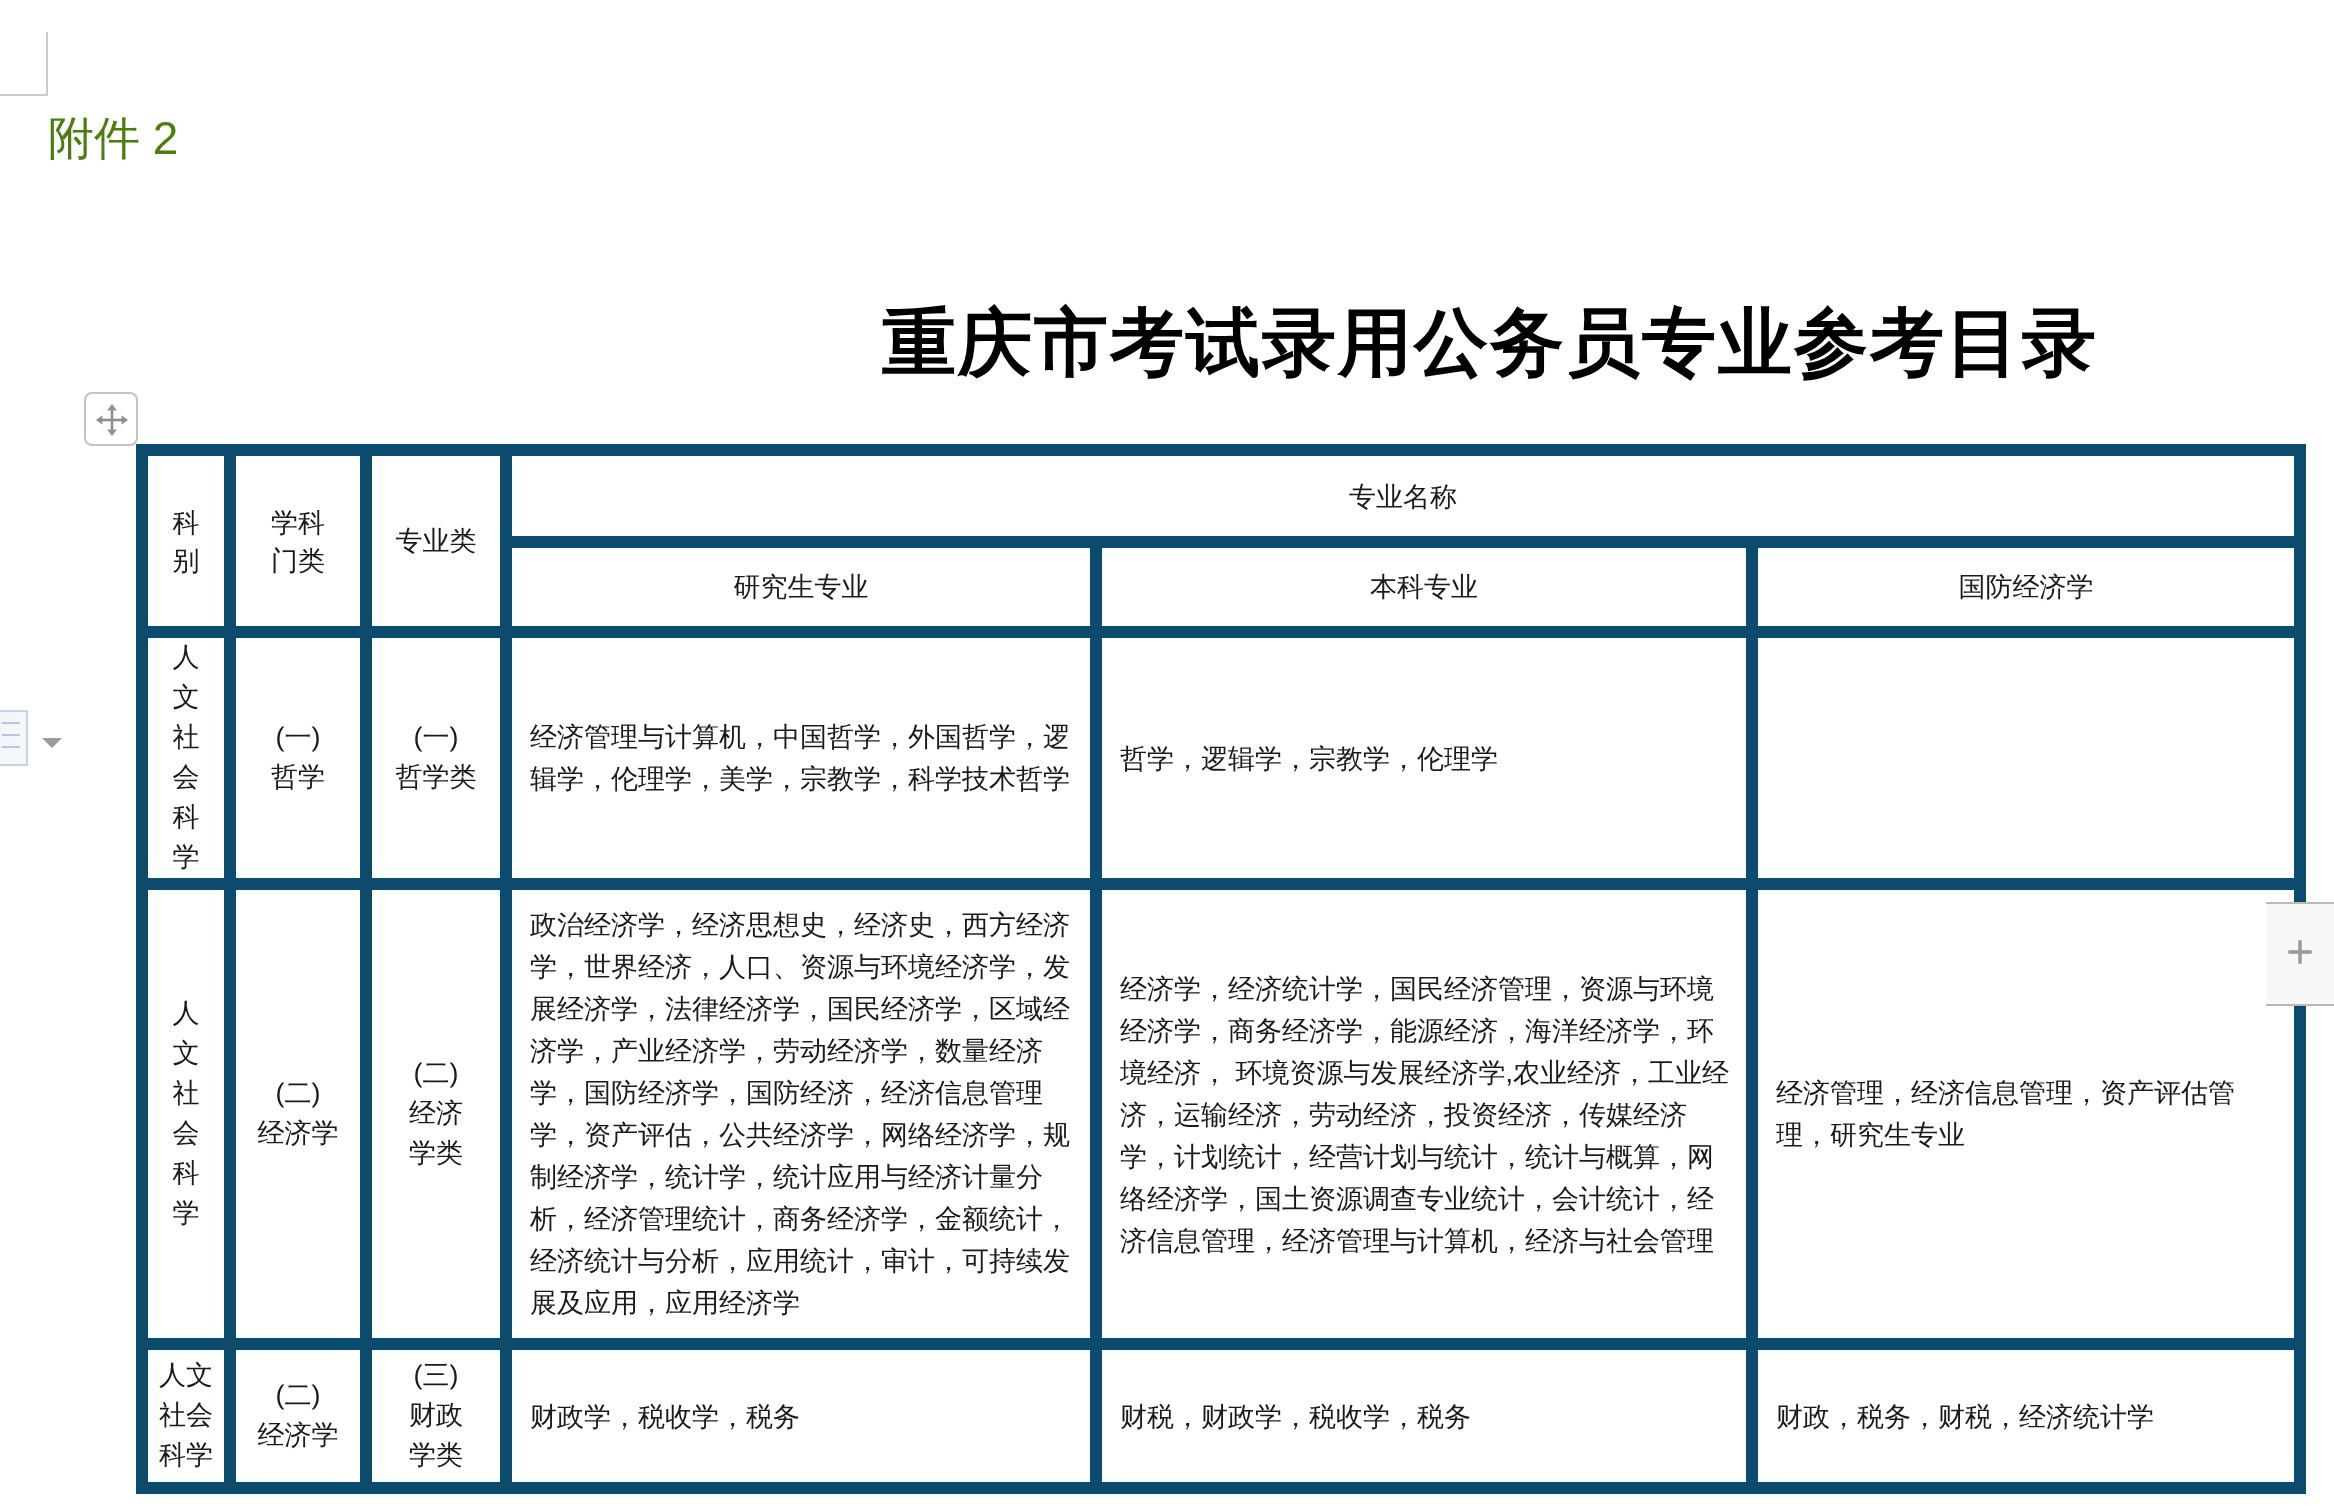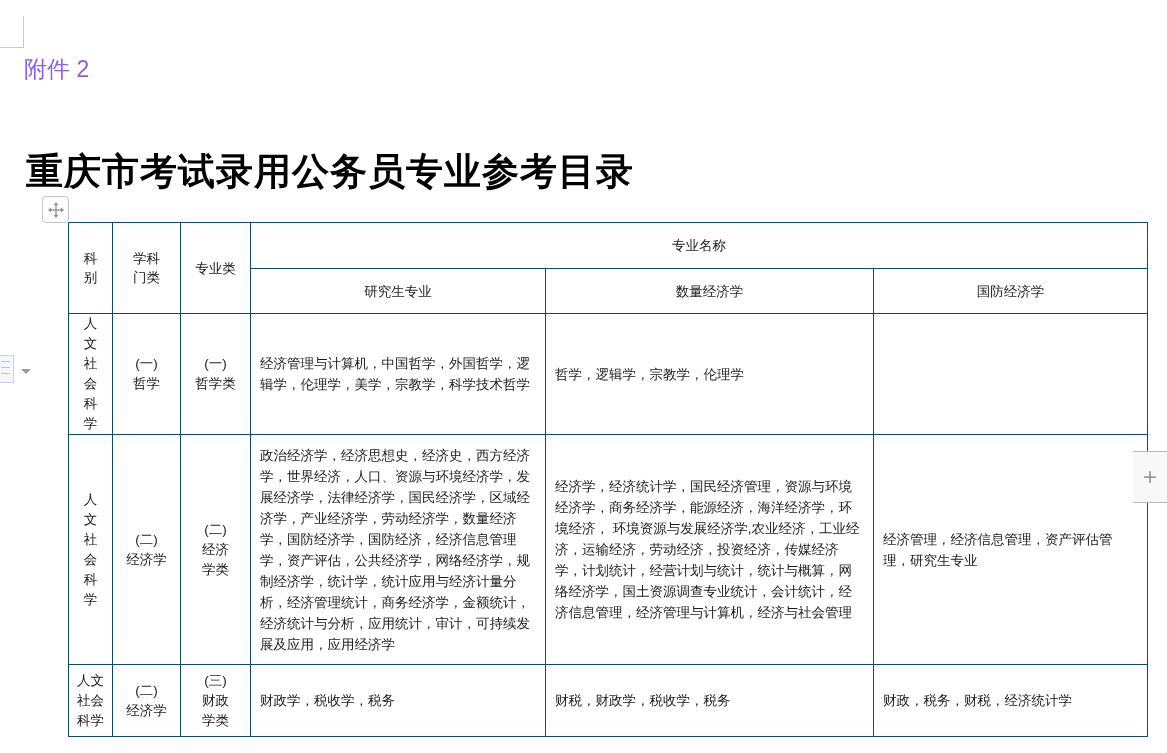--- a/index.html
+++ b/index.html
@@ -12,25 +12,25 @@
     overflow: hidden;
   }
   .corner-mark {
     position: absolute; left: 0; top: 16px;
     width: 24px; height: 32px;
     border-right: 1px solid #cbcbcb;
     border-bottom: 1px solid #cbcbcb;
   }
   .attachment {
     position: absolute; left: 24px; top: 54px;
-    font-size: 23px; color: #8b5cf6;
+    font-size: 23px; color: #4d7c0f;
   }
   .doc-title {
     position: absolute; left: 0; top: 147px; width: 1049px;
-    text-align: left; padding-left: 26px;
+    text-align: right; padding-left: 26px;
     font-size: 37px; font-weight: 700; letter-spacing: 1px; color: #000;
     white-space: nowrap;
   }
   .move-handle {
     position: absolute; left: 42px; top: 196px;
     width: 27px; height: 27px;
     background: #fff;
     border: 1px solid #c3c3c3; border-radius: 4px;
     display: flex; align-items: center; justify-content: center;
     cursor: move;
@@ -73,21 +73,21 @@
     font-size: 24px; font-weight: 200; color: #9a9a9a; line-height: 1;
   }
   table.catalog {
     position: absolute; left: 68px; top: 222px;
     width: 1079px;
     border-collapse: collapse;
     table-layout: fixed;
     background: #fff;
   }
   table.catalog td {
-    border: 1px solid #0c4a6e;
+    border: 6px solid #0c4a6e;
     font-size: 13.5px;
     vertical-align: middle;
     overflow: hidden;
   }
   td.hd { text-align: center; white-space: pre-line; line-height: 19px; }
   td.vcell { text-align: center; white-space: pre-line; line-height: 20px; }
   td.body-cell {
     text-align: left; padding: 6px 8px 6px 9px;
     line-height: 21px;
   }
@@ -142,21 +142,21 @@
       <tr style="height:46px">
     <td class="hd" rowspan="2">科
 别</td>
     <td class="hd" rowspan="2">学科
 门类</td>
     <td class="hd" rowspan="2">专业类</td>
     <td class="hd" colspan="3">专业名称</td>
   </tr>
   <tr style="height:45px">
     <td class="hd">研究生专业</td>
-    <td class="hd">数量经济学</td>
+    <td class="hd">本科专业</td>
     <td class="hd">国防经济学</td>
   </tr>
   <tr style="height:120px">
     <td class="vcell">人
 文
 社
 会
 科
 学</td>
     <td class="vcell">(一)

